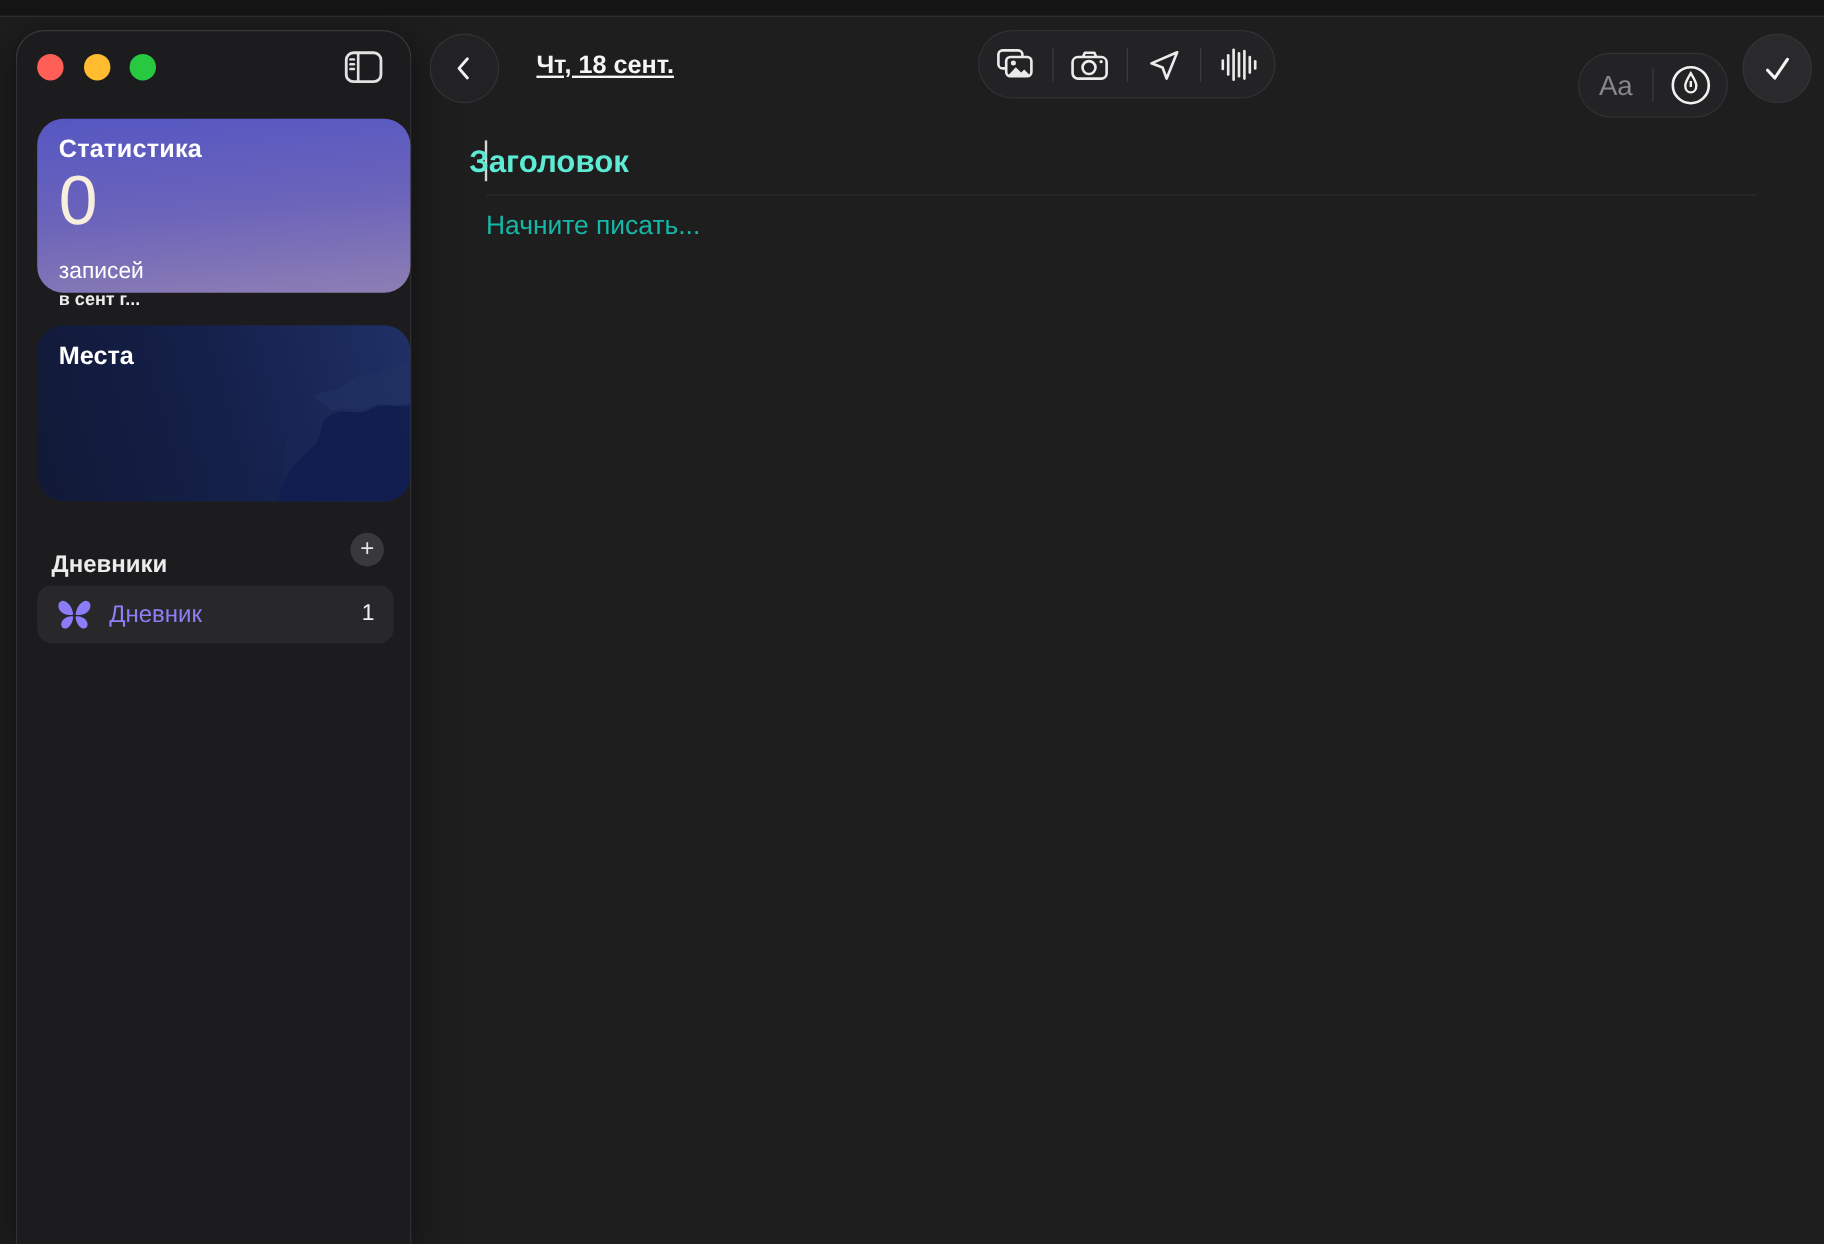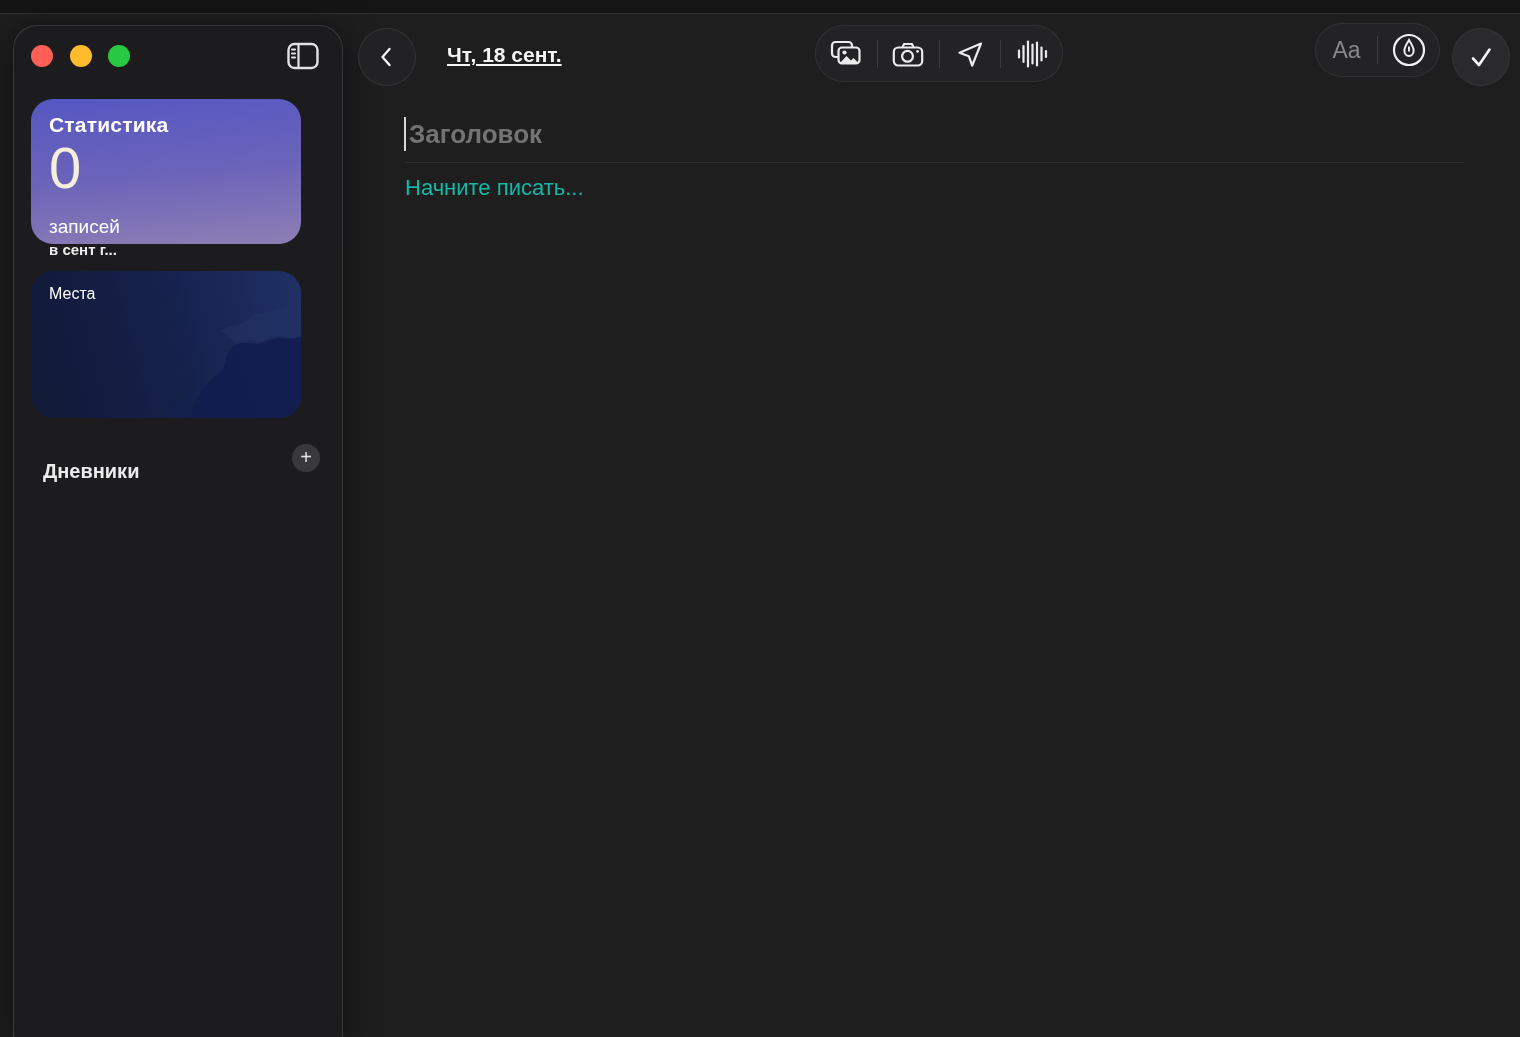--- a/index.html
+++ b/index.html
@@ -23,36 +23,36 @@
     border-radius:24px 24px 0 0;
     box-shadow:0 6px 34px rgba(0,0,0,0.5);
     box-sizing:border-box;
   }
   .tlight{width:22px;height:22px;border-radius:50%;top:19px;}
   .tl-red{left:17px;background:#ff5f57;}
   .tl-yellow{left:56px;background:#febc2e;}
   .tl-green{left:94px;background:#28c840;}
   .sidebar-toggle{right:22px;top:15px;width:34px;height:30px;display:flex;align-items:center;justify-content:center;cursor:pointer;}
 
-  .card{left:17px;width:270px;border-radius:22px;box-sizing:border-box;padding:14px 18px;cursor:pointer;}
+  .card{left:17px;width:311px;border-radius:22px;box-sizing:border-box;padding:14px 18px;cursor:pointer;}
   .stats-card{
     top:73px;height:145px;
     background:linear-gradient(175deg,#5557c2 0%,#6c64ba 52%,#8d7fb4 100%);
   }
   .stats-title{font-size:21px;font-weight:bold;color:#ffffff;letter-spacing:.2px;}
   .stats-count{font-size:58px;font-weight:400;color:#f7eedd;line-height:1.0;margin-top:2px;letter-spacing:1px;}
   .stats-unit{font-size:19px;color:#ffffff;margin-top:19px;}
   .stats-period{font-size:15px;font-weight:bold;color:rgba(255,255,255,0.92);margin-top:3px;}
 
   .places-card{
     top:245px;height:147px;
     background:linear-gradient(75deg,#111936 0%,#15204a 50%,#203066 100%);
     overflow:hidden;
   }
-  .places-title{font-size:16px;font-weight:normal;color:#ffffff;position:relative;z-index:2;}
+  .places-title{font-size:21px;font-weight:bold;color:#ffffff;position:relative;z-index:2;}
   .places-map{position:absolute;right:0;top:0;z-index:1;}
 
   .journals-header{left:29px;top:434px;font-size:20px;font-weight:bold;color:#ececec;}
   .add-btn{
     left:278px;top:418px;width:28px;height:28px;border-radius:50%;
     background:#39393c;color:#e4e4e4;font-size:20px;line-height:26px;text-align:center;
     cursor:pointer;user-select:none;
   }
   .journal-row{
     left:17px;top:462px;width:297px;height:48px;border-radius:12px;
@@ -67,34 +67,34 @@
     background:#222224;border:1.5px solid rgba(255,255,255,0.08);box-sizing:border-box;
     display:flex;align-items:center;justify-content:center;cursor:pointer;
   }
   .date-title{left:447px;top:43px;font-size:21px;font-weight:bold;color:#f5f5f5;text-decoration:underline;}
 
   .pill{
     background:#232325;border:1px solid rgba(255,255,255,0.07);box-sizing:border-box;
     display:flex;align-items:center;justify-content:space-evenly;
   }
   .attach-pill{left:815px;top:25px;width:248px;height:57px;border-radius:29px;}
-  .format-pill{left:1315px;top:23px;width:125px;height:54px;border-radius:27px;}
+  .format-pill{left:1315px;top:44px;width:125px;height:54px;border-radius:27px;}
   .pill-cell{flex:1;display:flex;align-items:center;justify-content:center;height:100%;cursor:pointer;}
   .pill-div{width:1px;height:28px;background:#3c3c3e;}
   .aa-label{font-size:23px;color:#87878b;font-weight:500;}
 
   .check-btn{
     left:1452px;top:28px;width:58px;height:58px;border-radius:50%;
     background:#2a2a2c;border:1px solid rgba(255,255,255,0.05);box-sizing:border-box;
     display:flex;align-items:center;justify-content:center;cursor:pointer;
   }
 
   
   .caret{left:404px;top:117px;width:2px;height:34px;background:#d6d6d6;}
-  .title-ph{left:409px;top:119px;font-size:26px;font-weight:600;color:#737373;cursor:text;}
+  .title-ph{left:391px;top:119px;font-size:26px;font-weight:600;color:#5eead4;cursor:text;}
   .editor-divider{left:405px;top:162px;width:1059px;height:1px;background:#2e2e30;}
   .body-ph{left:405px;top:175px;font-size:22px;color:#14b8a6;cursor:text;}
 
   svg{display:block;}
 </style>
 </head>
 <body>
 
 <div class="abs top-outer"></div>
 <div class="abs top-hairline"></div>
@@ -131,20 +131,34 @@
         <path d="M150,60 C160,52 172,56 178,48 C186,38 198,44 206,38 L230,30 L230,64 C214,70 206,62 196,68 C186,74 176,66 165,72 Z" fill="#233363" opacity="0.55"></path>
         <path d="M96,147 C100,132 112,128 118,118 C124,108 118,100 126,94 L120,147 Z" fill="#16224f" opacity="0.7"></path>
       </svg>
     </div>
     <div class="places-title">Места</div>
   </div>
 
   <div class="abs journals-header">Дневники</div>
   <div class="abs add-btn">+</div>
 
+  <div class="abs journal-row">
+    <span>
+      <svg width="30" height="28" viewBox="0 0 32 28">
+        <g fill="#8b7cf8">
+          <path d="M15,14 C14,6.5 9,1.5 5,2 C1.2,2.6 0.8,7.5 3.5,11 C6,14.2 11.5,15.5 15,14 Z"></path>
+          <path d="M15,16 C14.5,22.5 10.5,27 7,26.5 C3.8,26 3.4,21.8 6,18.8 C8.3,16.2 12.5,15.2 15,16 Z"></path>
+          <path d="M17,14 C18,6.5 23,1.5 27,2 C30.8,2.6 31.2,7.5 28.5,11 C26,14.2 20.5,15.5 17,14 Z"></path>
+          <path d="M17,16 C17.5,22.5 21.5,27 25,26.5 C28.2,26 28.6,21.8 26,18.8 C23.7,16.2 19.5,15.2 17,16 Z"></path>
+        </g>
+      </svg>
+    </span>
+    <span class="journal-name">Дневник</span>
+    <span class="journal-count">1</span>
+  </div>
 </div>
 
 <div class="abs back-btn">
   <span>
     <svg width="28" height="28" viewBox="0 0 28 28">
       <polyline points="16.5,6 9.5,14 16.5,22" fill="none" stroke="#f2f2f2" stroke-width="2.4" stroke-linecap="round" stroke-linejoin="round"></polyline>
     </svg>
   </span>
 </div>
 

